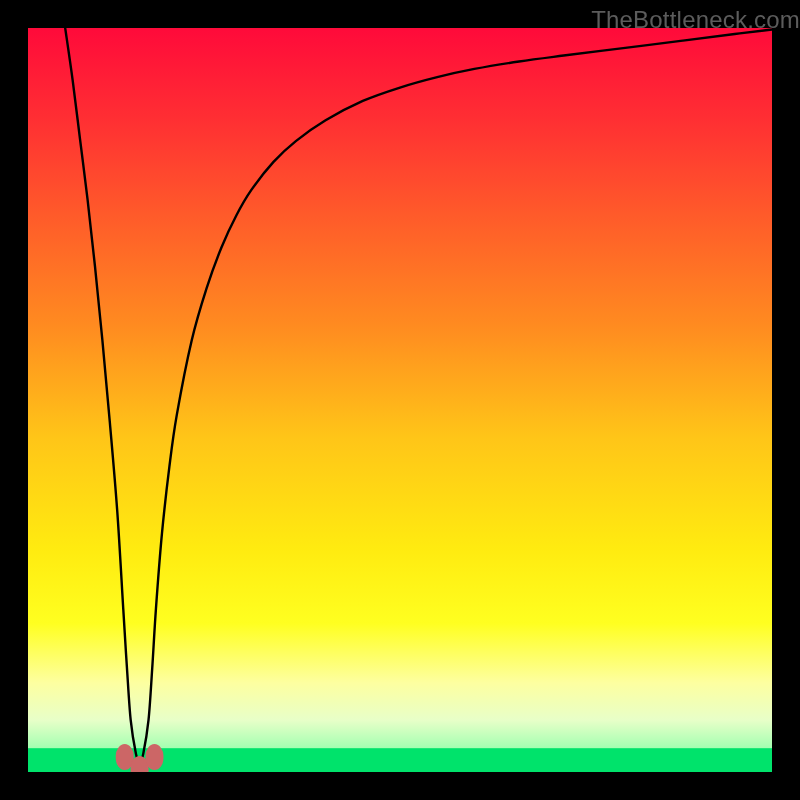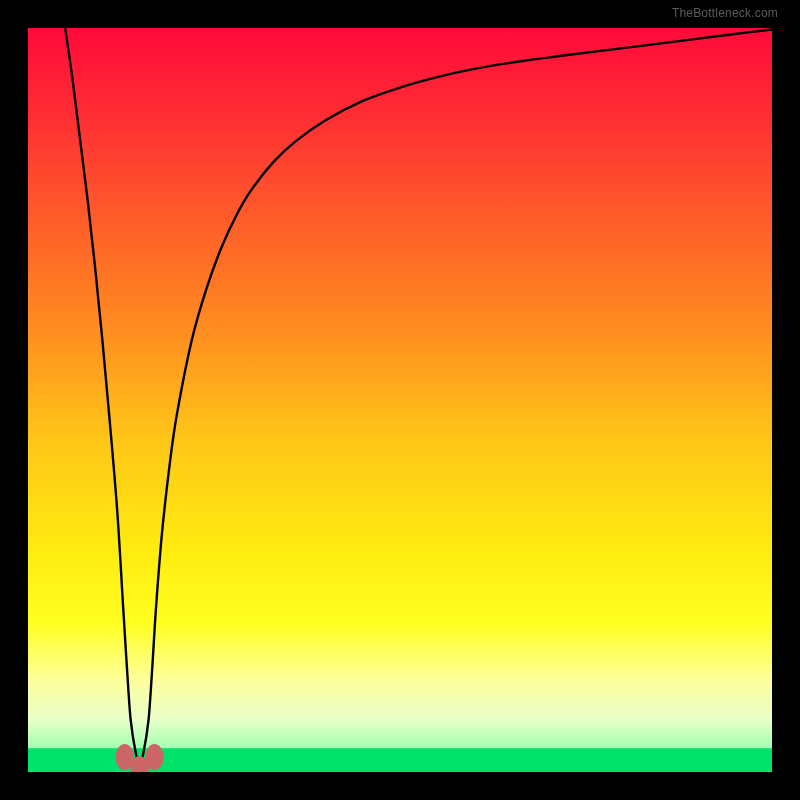--- a/index.html
+++ b/index.html
@@ -30,23 +30,23 @@
   .grad {
     position: absolute;
     left: 0;
     top: 0;
     width: 100%;
     height: 100%;
   }
   .watermark {
     position: absolute;
     top: 6px;
-    right: 22px;
+    right: 0;
     color: #5c5c5c;
-    font-size: 12px;
+    font-size: 24px;
     font-weight: 500;
     letter-spacing: 0.2px;
     user-select: none;
   }
   svg.curve {
     position: absolute;
     left: 0;
     top: 0;
     width: 100%;
     height: 100%;

